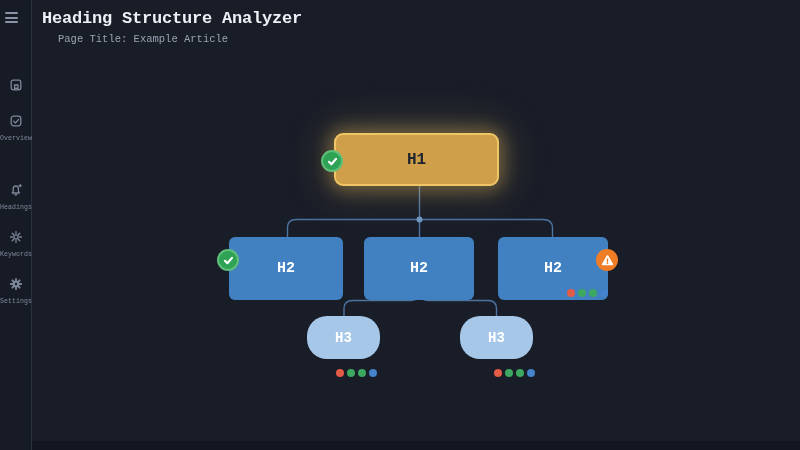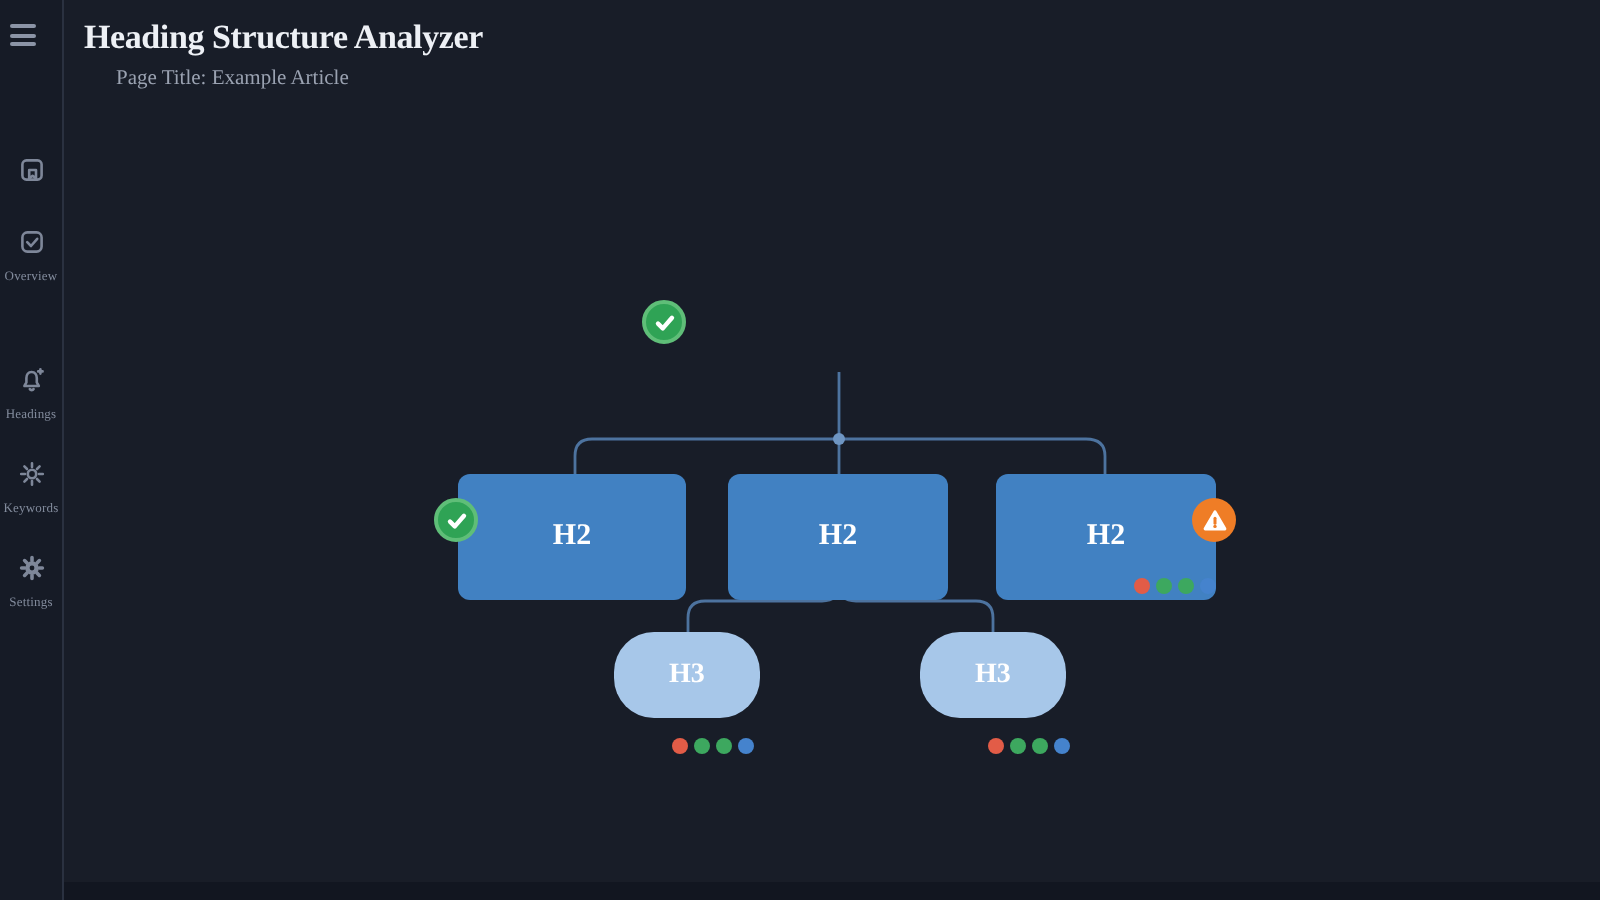--- a/index.html
+++ b/index.html
@@ -1,19 +1,19 @@
 <!DOCTYPE html>
 <html><head>
 <meta charset="utf-8">
 <style>
   html,body { margin:0; padding:0; background:#0d1118; }
   .app {
     position:relative; width:800px; height:450px; overflow:hidden;
     background:#181d28;
-    font-family:Liberation Serif, serif;
+    font-family:Liberation Mono, monospace;
     -webkit-font-smoothing:antialiased;
   }
 
   
   .sidebar {
     position:absolute; left:0; top:0; width:31px; height:450px;
     background:#161b26; border-right:1px solid #2a3140; z-index:6;
   }
   .hamburger { position:absolute; left:5px; top:12px; width:13px; cursor:pointer; }
   .hamburger i { display:block; height:2px; background:#8b94a6; border-radius:1px; margin-bottom:2.5px; }
@@ -140,20 +140,23 @@
     <svg class="connectors" width="800" height="450" viewBox="0 0 800 450">
       <g stroke="#4d739f" stroke-width="1.4" fill="none">
         <path d="M419.5 186 V237"></path>
         <path d="M287.5 237 V228 Q287.5 219.5 296 219.5 H543 Q552.5 219.5 552.5 228 V237"></path>
         <path d="M419.5 283 V292 Q419.5 300.5 411 300.5 H352.5 Q344 300.5 344 309 V316"></path>
         <path d="M419.5 283 V292 Q419.5 300.5 428 300.5 H488 Q496.5 300.5 496.5 309 V316"></path>
       </g>
       <circle cx="419.5" cy="219.5" r="3" fill="#6e95c2"></circle>
     </svg>
 
+    <div class="node node-h1">
+      <span>H1</span>
+    </div>
 
     <div class="node node-h2 h2-1">
       <span>H2</span>
     </div>
     <div class="node node-h2 h2-2">
       <span>H2</span>
     </div>
     <div class="node node-h2 h2-3">
       <span>H2</span>
     </div>

